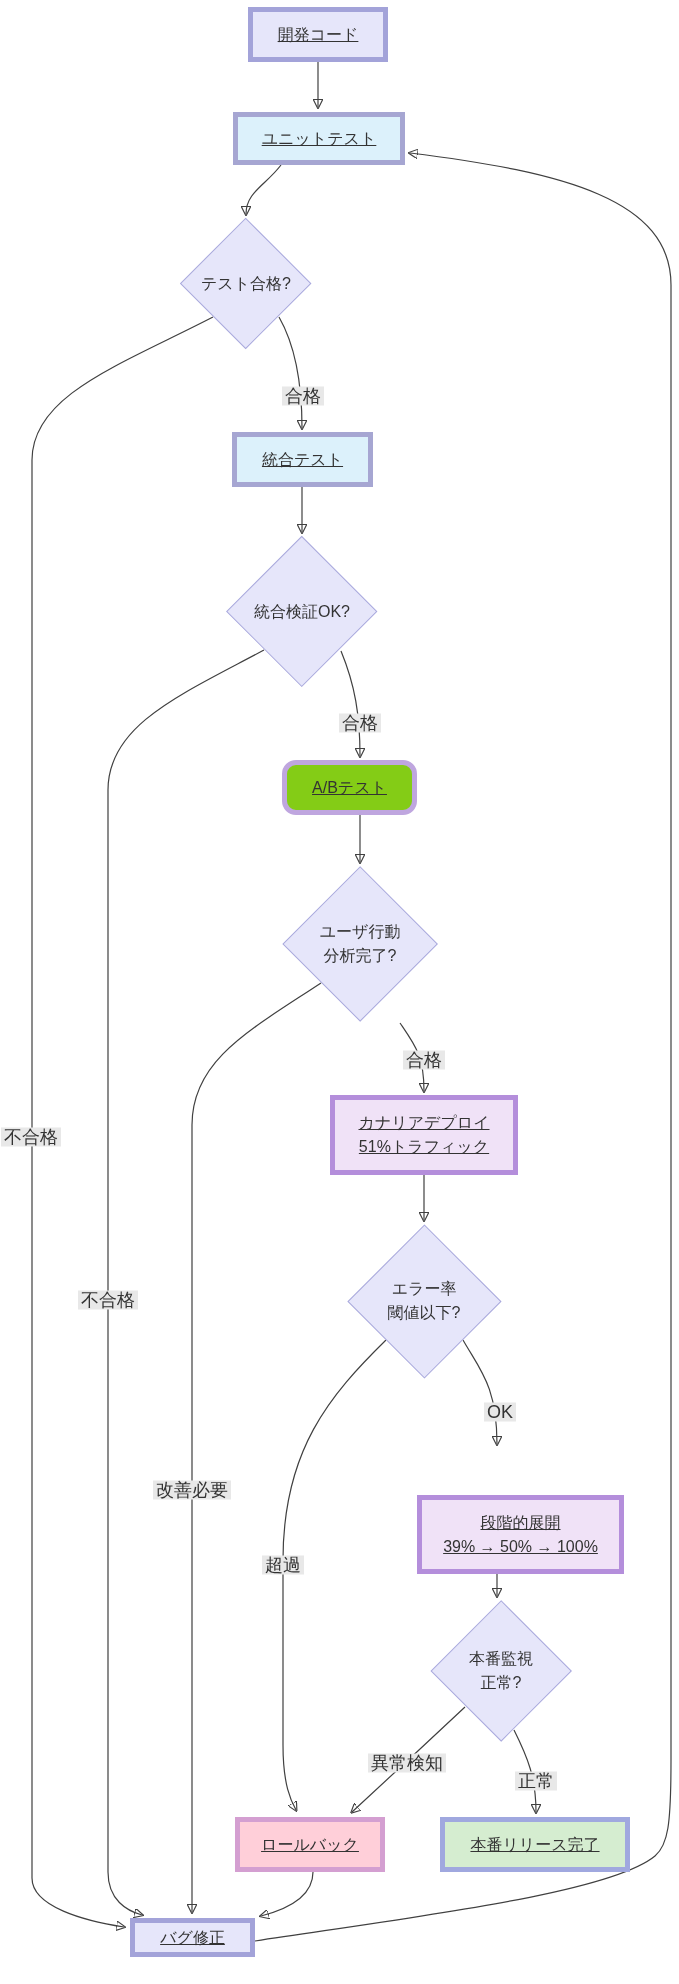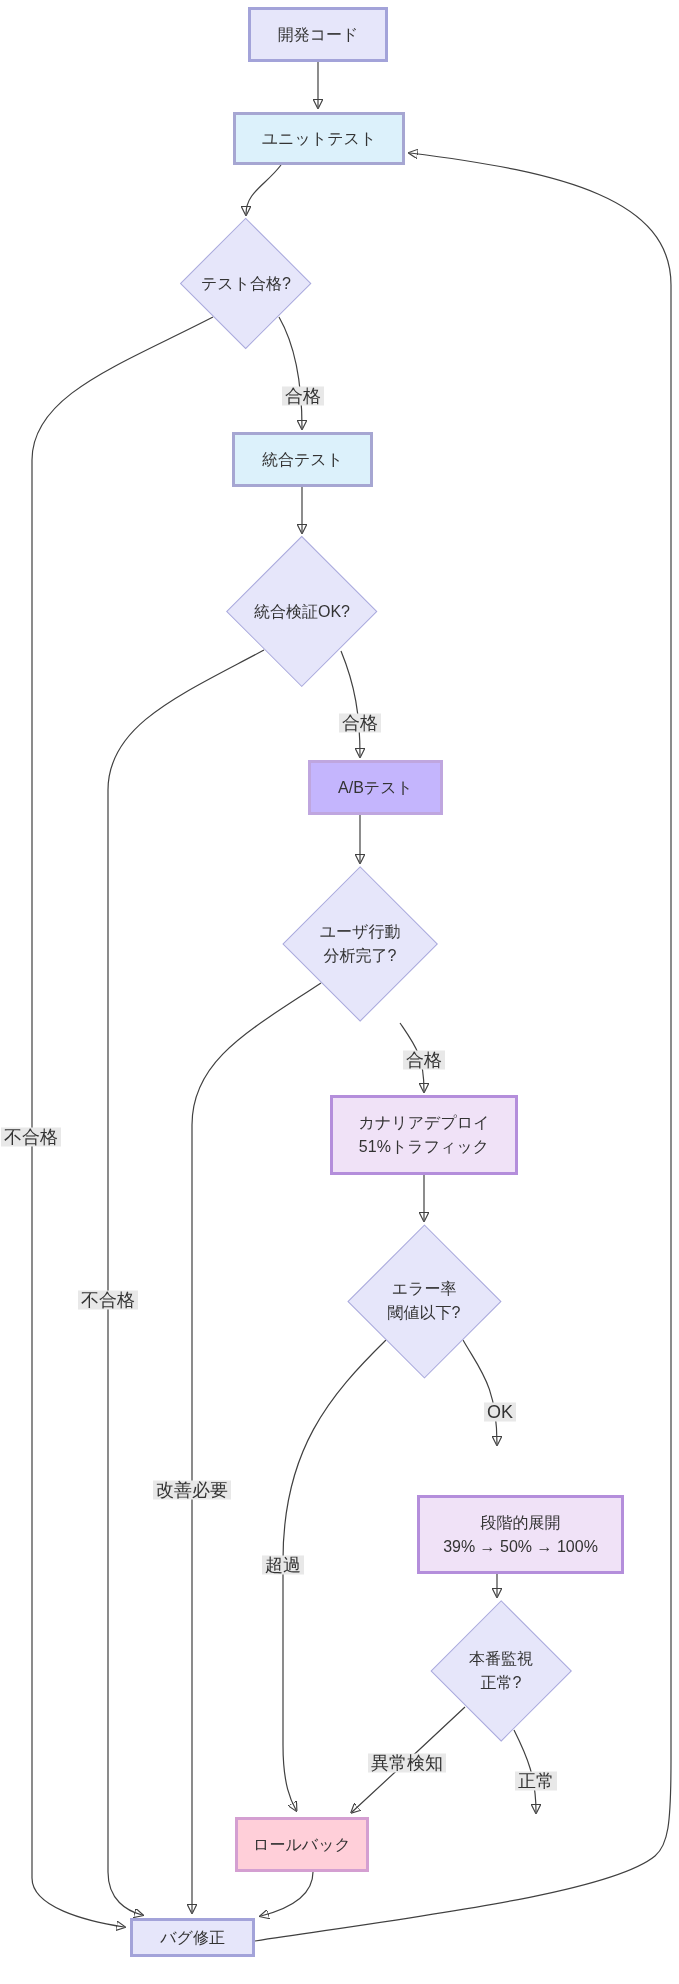--- a/index.html
+++ b/index.html
@@ -12,21 +12,21 @@
     overflow:hidden;
   }
   #edges{position:absolute;left:0;top:0;width:679px;height:1984px;}
   #edges path{fill:none;stroke:var(--edge,#404040);stroke-width:1.2px;}
   .node{
     position:absolute;
     display:flex;flex-direction:column;align-items:center;justify-content:center;
     box-sizing:border-box;
     font-size:16px;line-height:24px;text-align:center;
   }
-  .node.rect{border:3px solid #0f766e;}
+  .node.rect{border:5px solid #0f766e;text-decoration:underline;}
   .node.diamond{background:transparent !important;border:none;}
   .dshape{
     position:absolute;left:14.64%;top:14.64%;width:70.71%;height:70.71%;
     transform:rotate(45deg);
     border:1px solid #999;box-sizing:border-box;
   }
   .dlabel{
     position:absolute;inset:0;
     display:flex;flex-direction:column;align-items:center;justify-content:center;
     text-align:center;
@@ -91,21 +91,21 @@
     <span>統合テスト</span>
   </div>
 
   <div class="node diamond" style="left:226px;top:536px;width:152px;height:152px">
     <div class="dshape" style="background: rgb(230, 230, 250); border-color: rgb(169, 169, 220);"></div>
     <div class="dlabel">
         <span>統合検証OK?</span>
       </div>
   </div>
 
-  <div class="node rect" style="left: 308px; top: 760px; width: 135px; height: 55px; background: #c4b5fd; border-color: rgb(191, 166, 223);">
+  <div class="node rect" style="left: 282px; top: 760px; width: 135px; height: 55px; background: #84cc16; border-color: rgb(191, 166, 223); border-radius: 14px;">
     <span>A/Bテスト</span>
   </div>
 
   <div class="node diamond" style="left:282px;top:866px;width:156px;height:156px">
     <div class="dshape" style="background: rgb(230, 230, 250); border-color: rgb(169, 169, 220);"></div>
     <div class="dlabel">
       <span>ユーザ行動</span>
       <span>分析完了?</span>
     </div>
   </div>
@@ -129,24 +129,27 @@
   </div>
 
   <div class="node diamond" style="left:430px;top:1600px;width:142px;height:142px">
     <div class="dshape" style="background: rgb(230, 230, 250); border-color: rgb(169, 169, 220);"></div>
     <div class="dlabel">
       <span>本番監視</span>
       <span>正常?</span>
     </div>
   </div>
 
-  <div class="node rect" style="left: 235px; top: 1817px; width: 134px; height: 55px; background: rgb(255, 207, 217); border-color: rgb(212, 159, 209);">
+  <div class="node rect" style="left: 235px; top: 1817px; width: 150px; height: 55px; background: rgb(255, 207, 217); border-color: rgb(212, 159, 209);">
     <span>ロールバック</span>
   </div>
 
+  <div class="node rect" style="left: 440px; top: 1817px; width: 190px; height: 55px; background: rgb(213, 237, 208); border-color: rgb(160, 168, 223);">
+    <span>本番リリース完了</span>
+  </div>
 
   <div class="node rect" style="left: 130px; top: 1918px; width: 125px; height: 39px; background: rgb(230, 230, 250); border-color: rgb(163, 163, 217);">
     <span>バグ修正</span>
   </div>
 
   <div class="elabel" style="left:303px;top:396px">合格</div>
   <div class="elabel" style="left:360px;top:723px">合格</div>
   <div class="elabel" style="left:424px;top:1060px">合格</div>
   <div class="elabel" style="left:500px;top:1412px">OK</div>
   <div class="elabel" style="left:407px;top:1763px">異常検知</div>

